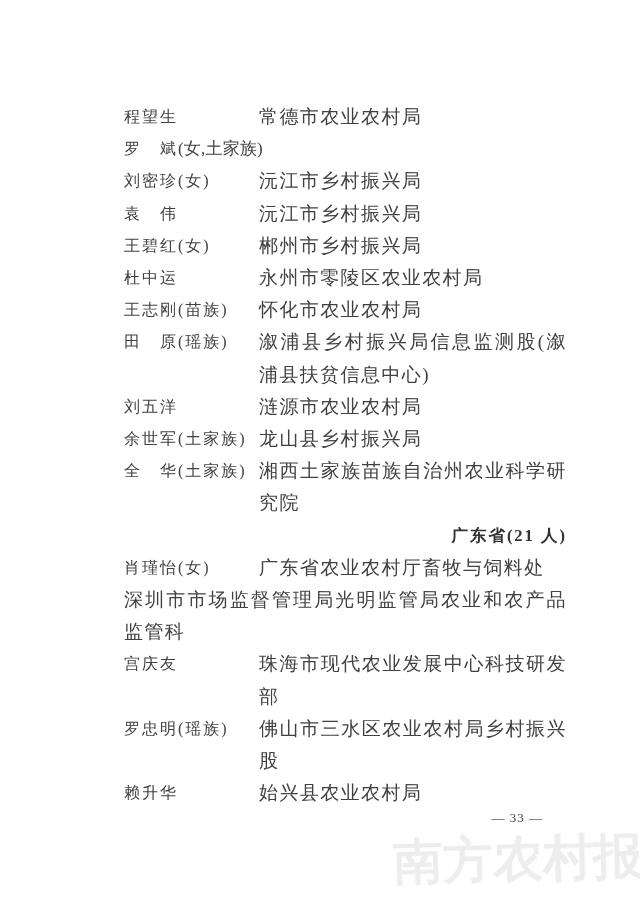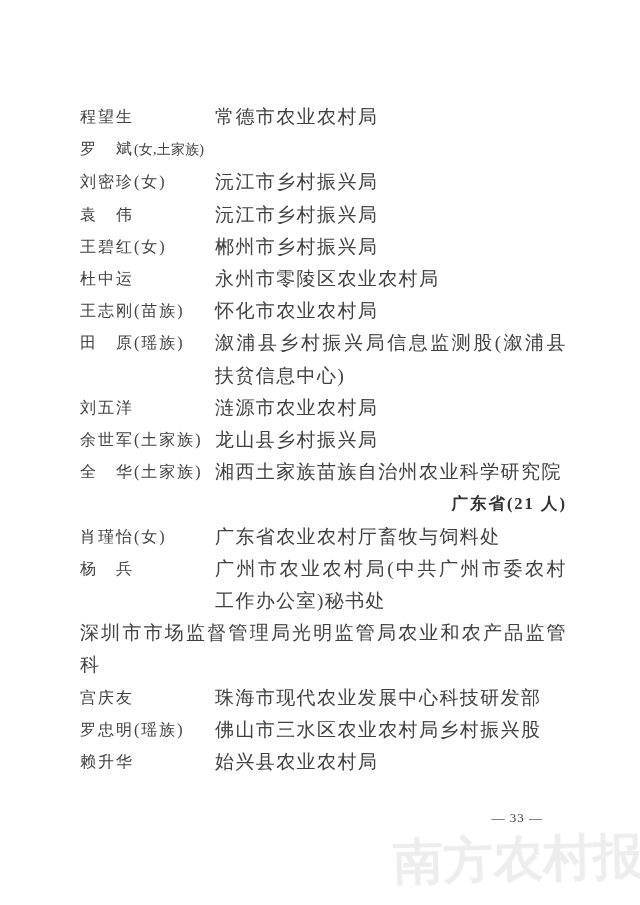--- a/index.html
+++ b/index.html
@@ -18,35 +18,36 @@
   }
   .roster {
     position: absolute;
     top: 101px;
     left: 80px;
     width: 487px;
   }
   .entry-row {
     display: flex;
     align-items: flex-start;
+    margin-left: 44px;
   }
   .name-cell {
     flex: none;
     width: 135px;
     font-size: 16px;
     line-height: 32.2px;
     letter-spacing: 2px;
     white-space: nowrap;
   }
   .note {
     font-size: 16px;
     letter-spacing: 2px;
   }
   .note.compact {
-    font-size: 14px;
+    font-size: 17px;
     letter-spacing: 0.2px;
   }
   .org-cell {
     flex: 1;
     font-size: 19px;
     line-height: 32.2px;
     letter-spacing: 1.4px;
     text-align: justify;
     text-justify: inter-character;
     word-break: break-all;
@@ -130,24 +131,20 @@
       <div class="entry-row">
     <div class="name-cell"><span>全　华</span><span class="note">(土家族)</span></div>
     <div class="org-cell">湘西土家族苗族自治州农业科学研究院</div>
   </div>
       <div class="section-heading">广东省(21 人)</div>
       <div class="entry-row">
     <div class="name-cell"><span>肖瑾怡</span><span class="note">(女)</span></div>
     <div class="org-cell">广东省农业农村厅畜牧与饲料处</div>
   </div>
       <div class="entry-row">
-    <div class="name-cell"><span>杨　兵</span><span class="note"></span></div>
-    <div class="org-cell">广州市农业农村局(中共广州市委农村工作办公室)秘书处</div>
-  </div>
-      <div class="entry-row">
     <div class="org-cell">深圳市市场监督管理局光明监管局农业和农产品监管科</div>
   </div>
       <div class="entry-row">
     <div class="name-cell"><span>宫庆友</span><span class="note"></span></div>
     <div class="org-cell">珠海市现代农业发展中心科技研发部</div>
   </div>
       <div class="entry-row">
     <div class="name-cell"><span>罗忠明</span><span class="note">(瑶族)</span></div>
     <div class="org-cell">佛山市三水区农业农村局乡村振兴股</div>
   </div>

